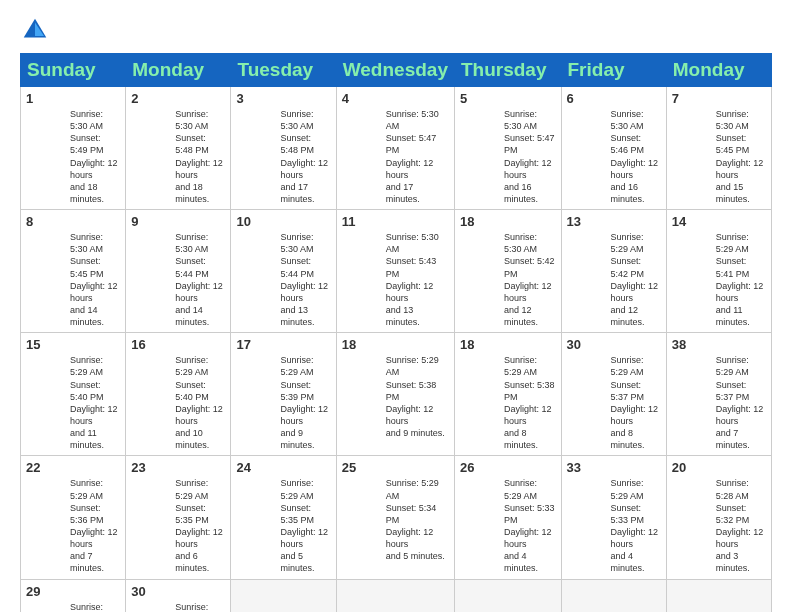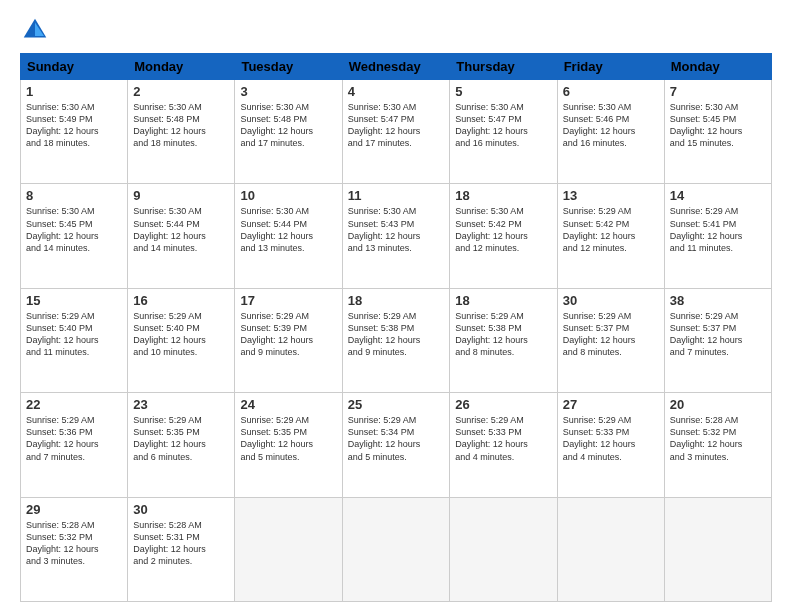--- a/index.html
+++ b/index.html
@@ -61,24 +61,24 @@
       color: #333;
     }
     .calendar {
       width: 100%;
       border-collapse: collapse;
       flex: 1;
       font-size: 10px;
     }
     .calendar th {
       background: #1565c0;
-      color: #000000;
+      color: #86efac;
       text-align: left;
       padding: 5px 6px;
-      font-size: 13px;
+      font-size: 19px;
       font-weight: bold;
       border: 1px solid #1565c0;
     }
     .calendar td {
       border: 1px solid #ccc;
       vertical-align: top;
       padding: 4px 5px;
       width: 108px;
       height: 80px;
     }
@@ -86,20 +86,21 @@
       font-size: 13px;
       font-weight: bold;
       color: #333;
       display: block;
       margin-bottom: 2px;
     }
     .day-info {
       font-size: 9px;
       color: #333;
       line-height: 1.35;
+      margin-left: 44px;
     }
     .empty-cell {
       background: #f5f5f5;
     }
     .week-row td {
       height: 78px;
     }
   </style>
 </head>
 <body>
@@ -318,21 +319,21 @@
 and 5 minutes.</div>
           </td>
           <td>
             <span class="day-number">26</span>
             <div class="day-info" style="white-space: pre-line;">Sunrise: 5:29 AM
 Sunset: 5:33 PM
 Daylight: 12 hours
 and 4 minutes.</div>
           </td>
           <td>
-            <span class="day-number">27</span>
+            <span class="day-number">33</span>
             <div class="day-info" style="white-space: pre-line;">Sunrise: 5:29 AM
 Sunset: 5:33 PM
 Daylight: 12 hours
 and 4 minutes.</div>
           </td>
           <td>
             <span class="day-number">20</span>
             <div class="day-info" style="white-space: pre-line;">Sunrise: 5:28 AM
 Sunset: 5:32 PM
 Daylight: 12 hours

